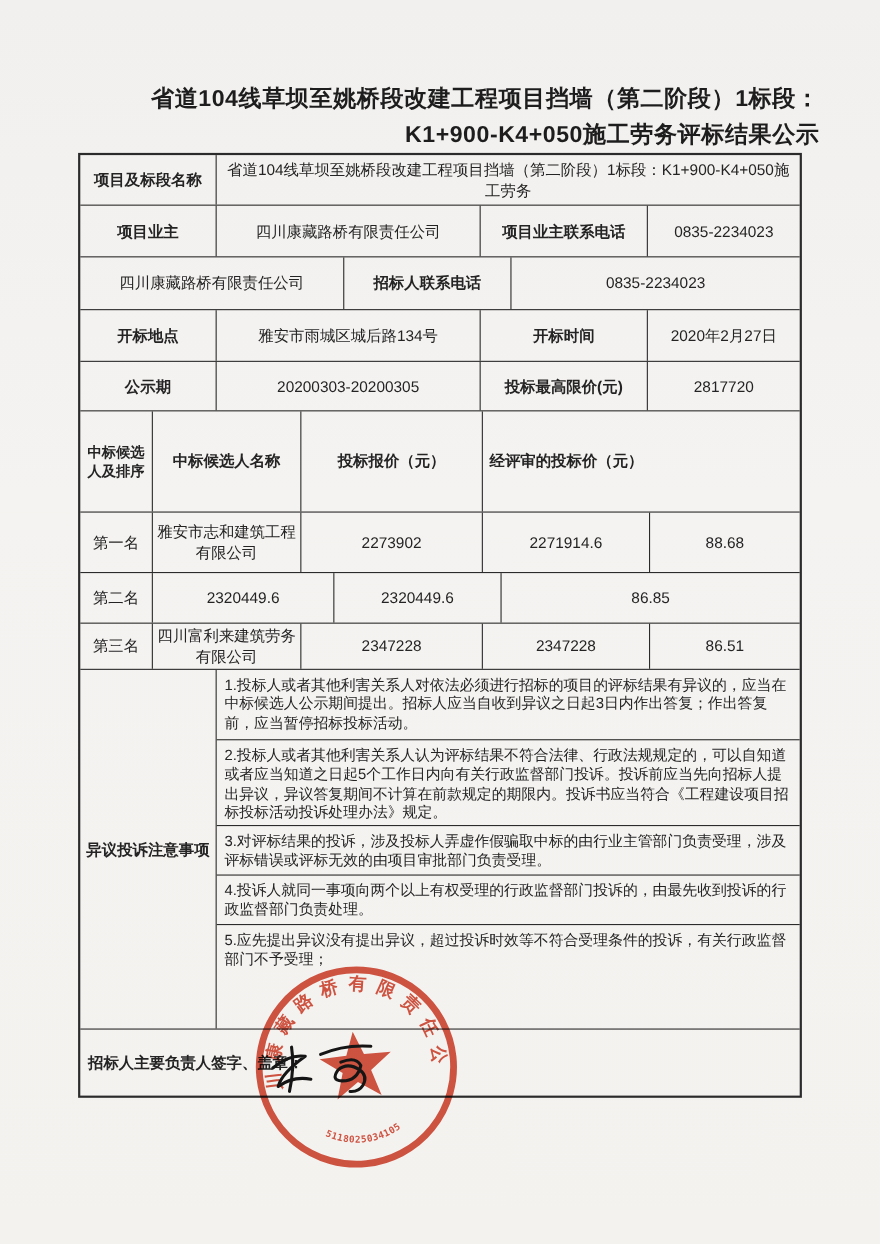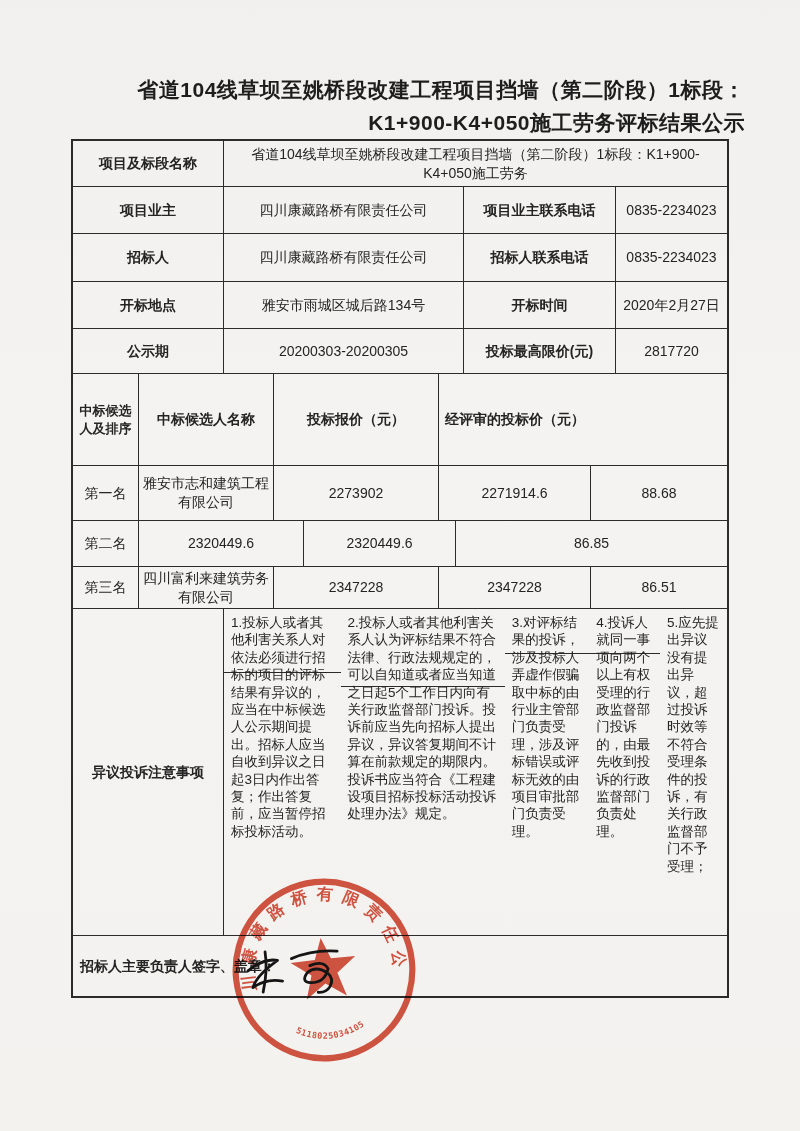--- a/index.html
+++ b/index.html
@@ -26,24 +26,24 @@
   .trow:last-child { border-bottom:none; }
   .cell {
     border-right:1px solid #2b2b2b;
     display:flex; align-items:center; justify-content:center;
     text-align:center; font-size:14px; line-height:1.35;
     padding:2px 4px; color:#242424;
   }
   .cell:last-child { border-right:none; }
   .cell.flex1 { flex:1; }
   .lbl { font-weight:600; }
-  .w128 { width:151px; } .w240 { width:240px; } .w152 { width:152px; }
+  .w128 { width:124px; } .w240 { width:240px; } .w152 { width:152px; }
   .w66 { width:66px; } .w135 { width:135px; } .w165 { width:165px; }
   .small { font-size:13px; padding:2px 2px; }
-  .notes-col { flex:1; display:flex; flex-direction:row; }
+  .notes-col { flex:1; display:flex; flex-direction:column; }
   .note {
     border-bottom:1px solid #2b2b2b;
     font-size:13.5px; line-height:17.4px; text-align:left;
     padding:5px 8px 0 7px; color:#242424;
   }
   .note:last-child { border-bottom:none; }
   .sig-cell {
     justify-content:flex-start; text-align:left; padding-left:7px;
     font-weight:600;
   }
@@ -80,21 +80,20 @@
     </div>
 
     <div class="trow" style="height:47px">
       <div class="cell lbl w128">项目业主</div>
       <div class="cell w240">四川康藏路桥有限责任公司</div>
       <div class="cell lbl w152">项目业主联系电话</div>
       <div class="cell flex1">0835-2234023</div>
     </div>
 
     <div class="trow" style="height:48px">
-      <div class="cell lbl w128">招标人</div>
       <div class="cell w240">四川康藏路桥有限责任公司</div>
       <div class="cell lbl w152">招标人联系电话</div>
       <div class="cell flex1">0835-2234023</div>
     </div>
 
     <div class="trow" style="height:47px">
       <div class="cell lbl w128">开标地点</div>
       <div class="cell w240">雅安市雨城区城后路134号</div>
       <div class="cell lbl w152">开标时间</div>
       <div class="cell flex1">2020年2月27日</div>

